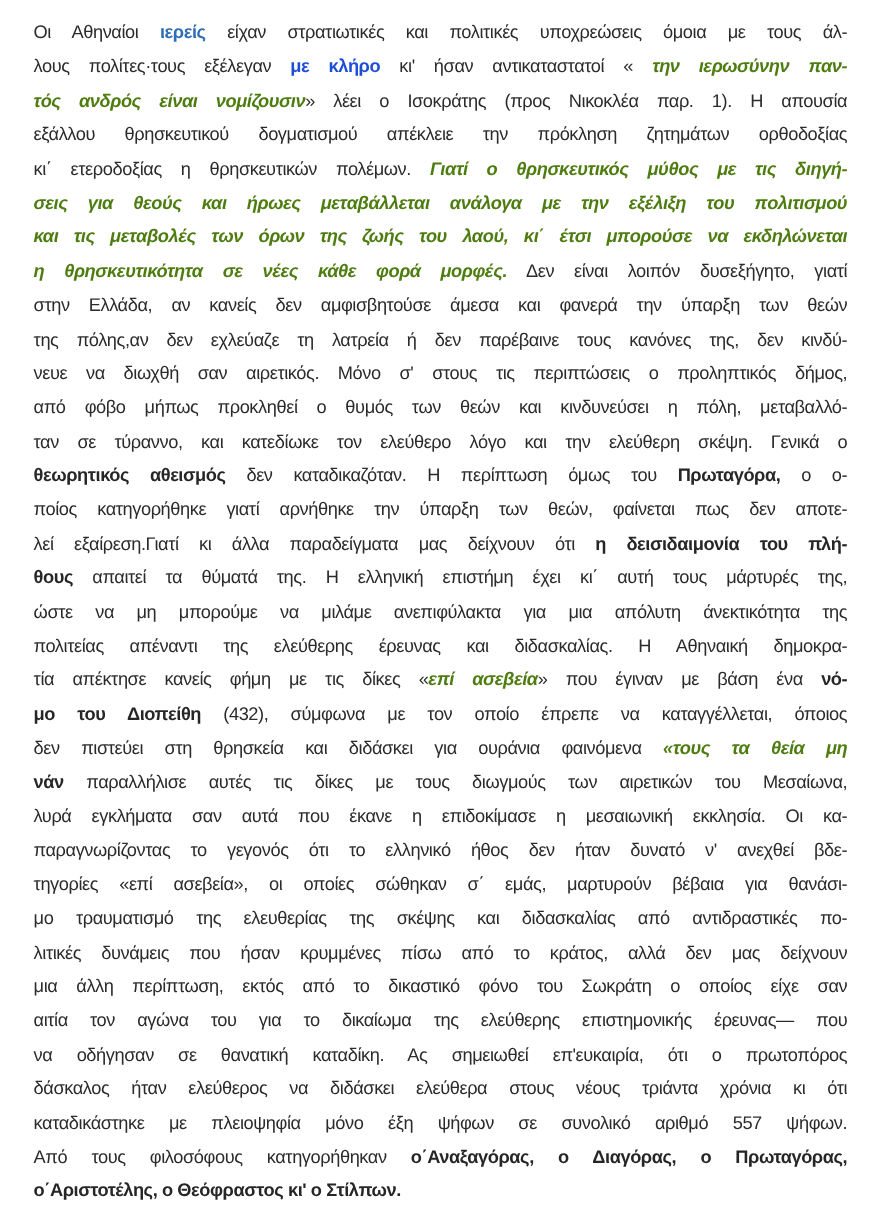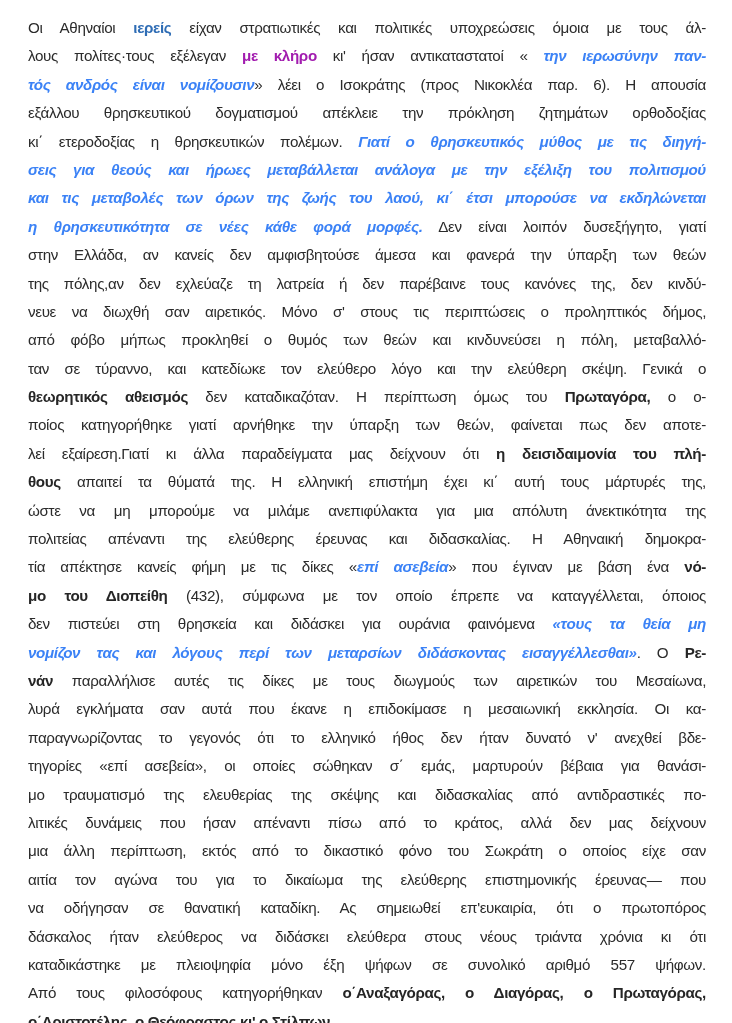--- a/index.html
+++ b/index.html
@@ -10,56 +10,55 @@
     font-size: 15.2px; color: #2b2b2b; letter-spacing: -0.35px;
   }
   .line {
     height: 28.4px; line-height: 28.4px;
     white-space: nowrap; text-align: justify; text-align-last: justify;
     display: block; overflow: visible;
   }
   .line.last { text-align-last: left; }
   .seg-plain { font-weight: normal; font-style: normal; margin-top: 36px; }
   .seg-bold { font-weight: bold; color: #262626; }
-  .seg-bolditalic { font-weight: bold; font-style: italic; color: #3b82f6; margin-top: 24px; }
+  .seg-bolditalic { font-weight: bold; font-style: italic; color: #4d7c0f; margin-top: 24px; }
   .seg-blue { font-weight: bold; color: #2f6db5; }
 </style>
 </head>
 <body>
 
 <div class="page" id="page">
     <div class="line"><span class="seg-plain">Οι Αθηναίοι </span><span class="seg-blue" style="color: rgb(47, 109, 181);">ιερείς</span><span class="seg-plain"> είχαν στρατιωτικές και πολιτικές υποχρεώσεις όμοια με τους άλ-</span></div>
-    <div class="line"><span class="seg-plain">λους πολίτες·τους εξέλεγαν </span><span class="seg-blue" style="color: #a21caf;">με κλήρο</span><span class="seg-plain"> κι' ήσαν αντικαταστατοί « </span><span class="seg-bolditalic">την ιερωσύνην παν-</span></div>
-    <div class="line"><span class="seg-bolditalic">τός ανδρός είναι νομίζουσιν</span><span class="seg-plain">» λέει ο Ισοκράτης (προς Νικοκλέα παρ. 6). Η απουσία</span></div>
+    <div class="line"><span class="seg-plain">λους πολίτες·τους εξέλεγαν </span><span class="seg-blue" style="color: #1d4ed8;">με κλήρο</span><span class="seg-plain"> κι' ήσαν αντικαταστατοί « </span><span class="seg-bolditalic">την ιερωσύνην παν-</span></div>
+    <div class="line"><span class="seg-bolditalic">τός ανδρός είναι νομίζουσιν</span><span class="seg-plain">» λέει ο Ισοκράτης (προς Νικοκλέα παρ. 1). Η απουσία</span></div>
     <div class="line"><span class="seg-plain">εξάλλου θρησκευτικού δογματισμού απέκλειε την πρόκληση ζητημάτων ορθοδοξίας</span></div>
     <div class="line"><span class="seg-plain">κι΄ ετεροδοξίας η θρησκευτικών πολέμων. </span><span class="seg-bolditalic">Γιατί ο θρησκευτικός μύθος με τις διηγή-</span></div>
     <div class="line"><span class="seg-bolditalic">σεις για θεούς  και ήρωες  μεταβάλλεται ανάλογα με την εξέλιξη  του πολιτισμού</span></div>
     <div class="line"><span class="seg-bolditalic">και τις μεταβολές των όρων της ζωής του λαού, κι΄ έτσι μπορούσε να εκδηλώνεται</span></div>
     <div class="line"><span class="seg-bolditalic">η θρησκευτικότητα σε νέες κάθε φορά μορφές.</span><span class="seg-plain"> Δεν είναι λοιπόν δυσεξήγητο, γιατί</span></div>
     <div class="line"><span class="seg-plain">στην Ελλάδα, αν κανείς δεν αμφισβητούσε άμεσα και φανερά την ύπαρξη των θεών</span></div>
     <div class="line"><span class="seg-plain">της πόλης,αν δεν εχλεύαζε τη λατρεία ή δεν παρέβαινε τους κανόνες της, δεν κινδύ-</span></div>
     <div class="line"><span class="seg-plain">νευε να διωχθή σαν αιρετικός. Μόνο σ' στους τις περιπτώσεις ο προληπτικός δήμος,</span></div>
     <div class="line"><span class="seg-plain">από φόβο μήπως προκληθεί ο θυμός των θεών και κινδυνεύσει η πόλη, μεταβαλλό-</span></div>
     <div class="line"><span class="seg-plain">ταν σε τύραννο, και κατεδίωκε τον ελεύθερο λόγο και την ελεύθερη σκέψη. Γενικά ο</span></div>
     <div class="line"><span class="seg-bold">θεωρητικός αθεισμός</span><span class="seg-plain"> δεν καταδικαζόταν. Η περίπτωση όμως του </span><span class="seg-bold">Πρωταγόρα,</span><span class="seg-plain"> ο ο-</span></div>
     <div class="line"><span class="seg-plain">ποίος κατηγορήθηκε γιατί αρνήθηκε την ύπαρξη των θεών, φαίνεται πως δεν αποτε-</span></div>
     <div class="line"><span class="seg-plain">λεί εξαίρεση.Γιατί κι άλλα παραδείγματα μας δείχνουν ότι </span><span class="seg-bold">η δεισιδαιμονία του πλή-</span></div>
     <div class="line"><span class="seg-bold">θους</span><span class="seg-plain"> απαιτεί τα θύματά της. Η ελληνική επιστήμη έχει κι΄ αυτή τους μάρτυρές της,</span></div>
     <div class="line"><span class="seg-plain">ώστε να μη μπορούμε να μιλάμε ανεπιφύλακτα για μια απόλυτη άνεκτικότητα της</span></div>
     <div class="line"><span class="seg-plain">πολιτείας απέναντι της ελεύθερης έρευνας και διδασκαλίας. Η Αθηναική δημοκρα-</span></div>
     <div class="line"><span class="seg-plain">τία απέκτησε κανείς φήμη με τις δίκες «</span><span class="seg-bolditalic">επί ασεβεία</span><span class="seg-plain">» που έγιναν με βάση ένα </span><span class="seg-bold">νό-</span></div>
     <div class="line"><span class="seg-bold">μο του Διοπείθη</span><span class="seg-plain"> (432), σύμφωνα με τον οποίο έπρεπε να καταγγέλλεται, όποιος</span></div>
     <div class="line"><span class="seg-plain">δεν πιστεύει στη θρησκεία και διδάσκει για ουράνια φαινόμενα </span><span class="seg-bolditalic">«τους τα θεία μη</span></div>
-    <div class="line"><span class="seg-bolditalic">νομίζον τας και λόγους περί των μεταρσίων διδάσκοντας εισαγγέλλεσθαι»</span><span class="seg-plain">. Ο </span><span class="seg-bold">Ρε-</span></div>
     <div class="line"><span class="seg-bold">νάν</span><span class="seg-plain"> παραλλήλισε αυτές τις δίκες με τους διωγμούς των αιρετικών του Μεσαίωνα,</span></div>
     <div class="line"><span class="seg-plain">λυρά εγκλήματα σαν αυτά που έκανε η επιδοκίμασε η μεσαιωνική εκκλησία. Οι κα-</span></div>
     <div class="line"><span class="seg-plain">παραγνωρίζοντας το γεγονός ότι το ελληνικό ήθος δεν ήταν δυνατό ν' ανεχθεί βδε-</span></div>
     <div class="line"><span class="seg-plain">τηγορίες «επί ασεβεία», οι οποίες σώθηκαν σ΄ εμάς, μαρτυρούν βέβαια για θανάσι-</span></div>
     <div class="line"><span class="seg-plain">μο τραυματισμό της ελευθερίας της σκέψης και διδασκαλίας από αντιδραστικές πο-</span></div>
-    <div class="line"><span class="seg-plain">λιτικές δυνάμεις που ήσαν απέναντι πίσω από το κράτος, αλλά δεν μας δείχνουν</span></div>
+    <div class="line"><span class="seg-plain">λιτικές δυνάμεις που ήσαν κρυμμένες πίσω από το κράτος, αλλά δεν μας δείχνουν</span></div>
     <div class="line"><span class="seg-plain">μια άλλη περίπτωση, εκτός από το δικαστικό φόνο του Σωκράτη ο οποίος είχε σαν</span></div>
     <div class="line"><span class="seg-plain">αιτία τον αγώνα του για το δικαίωμα της ελεύθερης επιστημονικής έρευνας— που</span></div>
     <div class="line"><span class="seg-plain">να οδήγησαν σε θανατική καταδίκη. Ας σημειωθεί επ'ευκαιρία, ότι ο πρωτοπόρος</span></div>
     <div class="line"><span class="seg-plain">δάσκαλος ήταν ελεύθερος να διδάσκει ελεύθερα στους νέους τριάντα χρόνια κι ότι</span></div>
     <div class="line"><span class="seg-plain">καταδικάστηκε με πλειοψηφία μόνο έξη ψήφων σε συνολικό αριθμό 557 ψήφων.</span></div>
     <div class="line"><span class="seg-plain">Από τους φιλοσόφους κατηγορήθηκαν </span><span class="seg-bold">ο΄Αναξαγόρας, ο Διαγόρας, ο Πρωταγόρας,</span></div>
     <div class="line last"><span class="seg-bold">ο΄Αριστοτέλης, ο Θεόφραστος κι' ο Στίλπων.</span></div>
   </div>
 
 </body></html>

